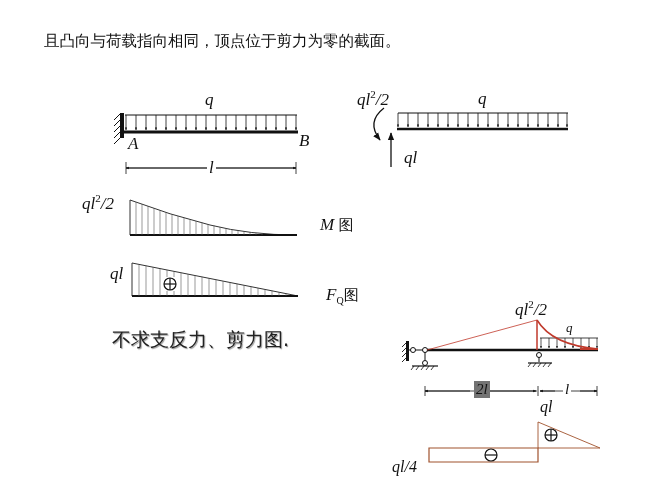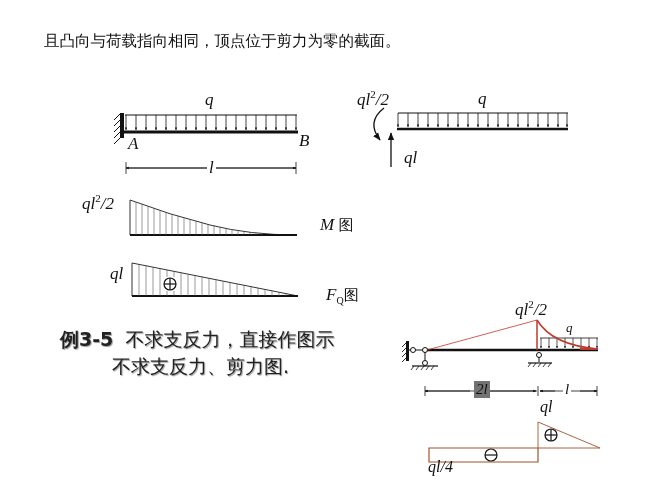--- a/index.html
+++ b/index.html
@@ -246,22 +246,21 @@
 <div class="lbl" style="left:478px;top:89px;">q</div>
 <div class="lbl" style="left:404px;top:148px;">ql</div>
 
 <div class="lbl" style="left:82px;top:192px;"><span>ql</span><span class="up up-c">2</span><span>/2</span></div>
 <div class="lbl" style="left:320px;top:215px;"><span>M</span> <span class="cn">图</span></div>
 
 <div class="lbl" style="left:110px;top:264px;">ql</div>
 <div class="lbl" style="left:326px;top:285px;text-align:center;"><span>F</span><span class="sub">Q</span><span class="cn">图</span></div>
 
 <div class="example">
-  <div><span class="t">例3-5</span>&nbsp;&nbsp;<span>不求支反力，直接作图示</span></div>
   <div class="l2">不求支反力、剪力图.</div>
 </div>
 
 <div class="lbl" style="left:515px;top:298px;"><span>ql</span><span class="up up-c">2</span><span>/2</span></div>
 <div class="lbl" style="left:566px;top:320px;font-size:13px;">q</div>
 <div class="lbl" style="left:474px;top:381px;font-size:15px;background:#737373;padding:0 2px;">2l</div>
 <div class="lbl" style="left:563px;top:381px;font-size:15px;background:#fff;padding:0 2px;">l</div>
 <div class="lbl" style="left:540px;top:398px;font-size:16px;">ql</div>
-<div class="lbl" style="left:392px;top:458px;font-size:16px;margin-left:36px;">ql/4</div>
+<div class="lbl" style="left:392px;top:458px;font-size:16px;">ql/4</div>
 
 </body></html>

